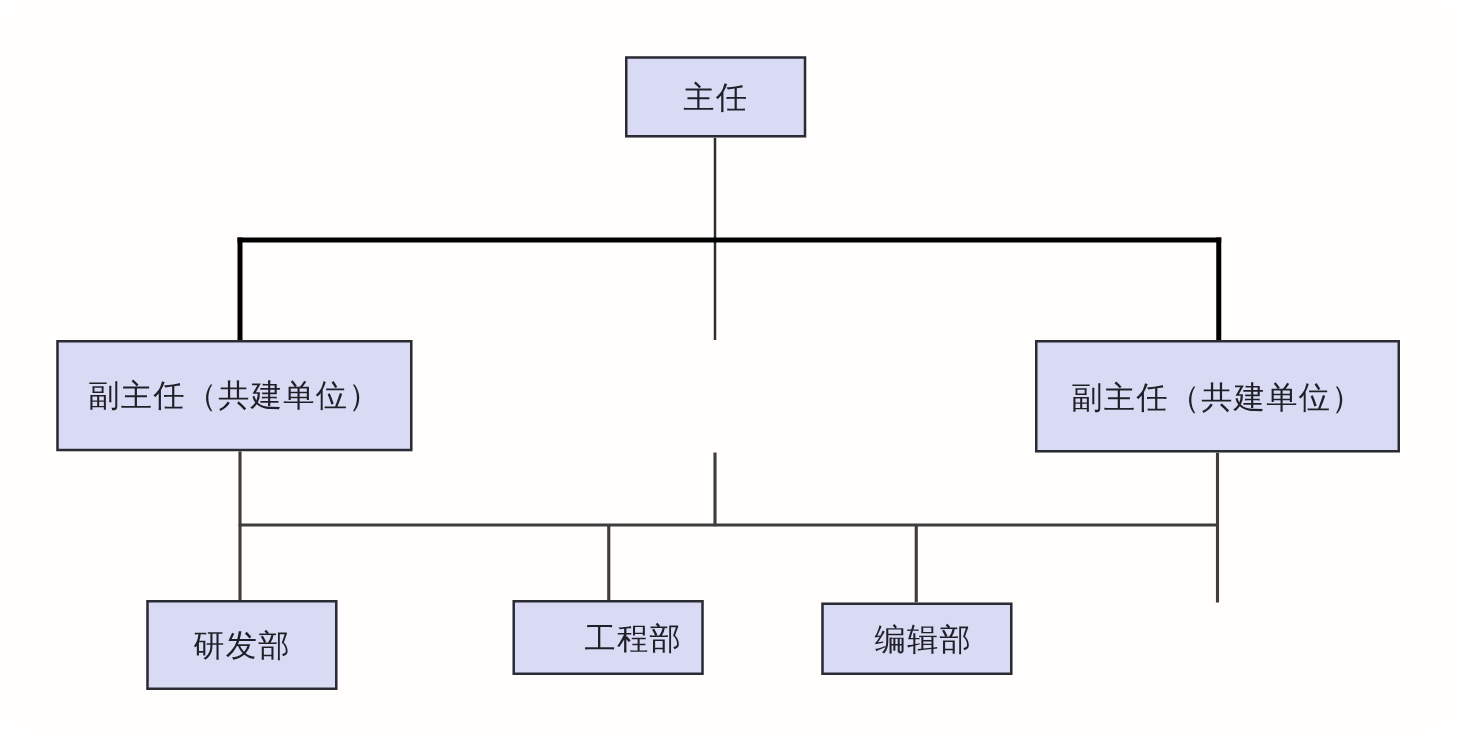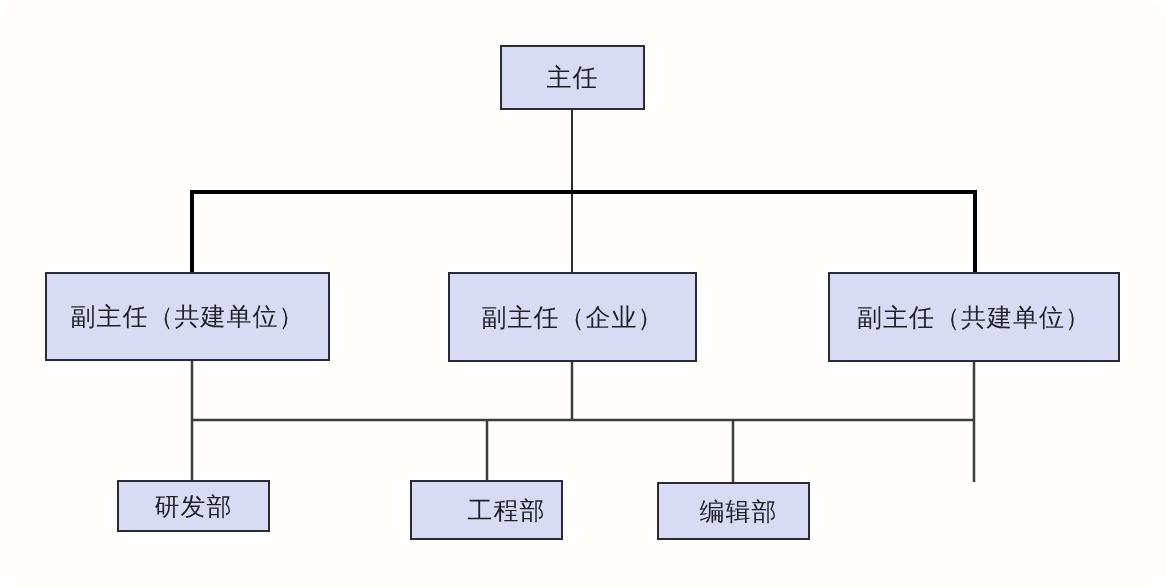--- a/index.html
+++ b/index.html
@@ -36,21 +36,21 @@
     letter-spacing: 1px;
     white-space: nowrap;
   }
   
   .node-root   { left: 500px; top: 45px;  width: 145px; height: 65px; }
   
   .node-dep1   { left: 45px;  top: 272px; width: 285px; height: 89px; }
   .node-dep2   { left: 448px; top: 272px; width: 249px; height: 90px; }
   .node-dep3   { left: 828px; top: 272px; width: 292px; height: 90px; }
   
-  .node-dept1  { left: 117px; top: 480px; width: 153px; height: 52px; }
+  .node-dept1  { left: 117px; top: 480px; width: 153px; height: 72px; }
   .node-dept2  { left: 410px; top: 480px; width: 153px; height: 60px; padding-left: 40px; }
   .node-dept3  { left: 657px; top: 482px; width: 153px; height: 58px; padding-left: 10px; }
   .node-dept4  { left: 897px; top: 482px; width: 150px; height: 58px; }
 </style>
 </head>
 <body>
 
 <div class="canvas">
 
   <svg class="lines" viewBox="0 0 1166 587" xmlns="http://www.w3.org/2000/svg">
@@ -68,20 +68,19 @@
 
     <line x1="191" y1="420" x2="975" y2="420" stroke="#3d3d3d" stroke-width="2.5"></line>
 
     <line x1="487" y1="420" x2="487" y2="480" stroke="#3d3d3d" stroke-width="2.5"></line>
     <line x1="733" y1="420" x2="733" y2="482" stroke="#3d3d3d" stroke-width="2.5"></line>
   </svg>
 
   <div class="node node-root">主任</div>
 
   <div class="node node-dep1">副主任（共建单位）</div>
-  <div class="node node-dep2">副主任（企业）</div>
   <div class="node node-dep3">副主任（共建单位）</div>
 
   <div class="node node-dept1">研发部</div>
   <div class="node node-dept2">工程部</div>
   <div class="node node-dept3">编辑部</div>
 
 </div>
 
 </body></html>

